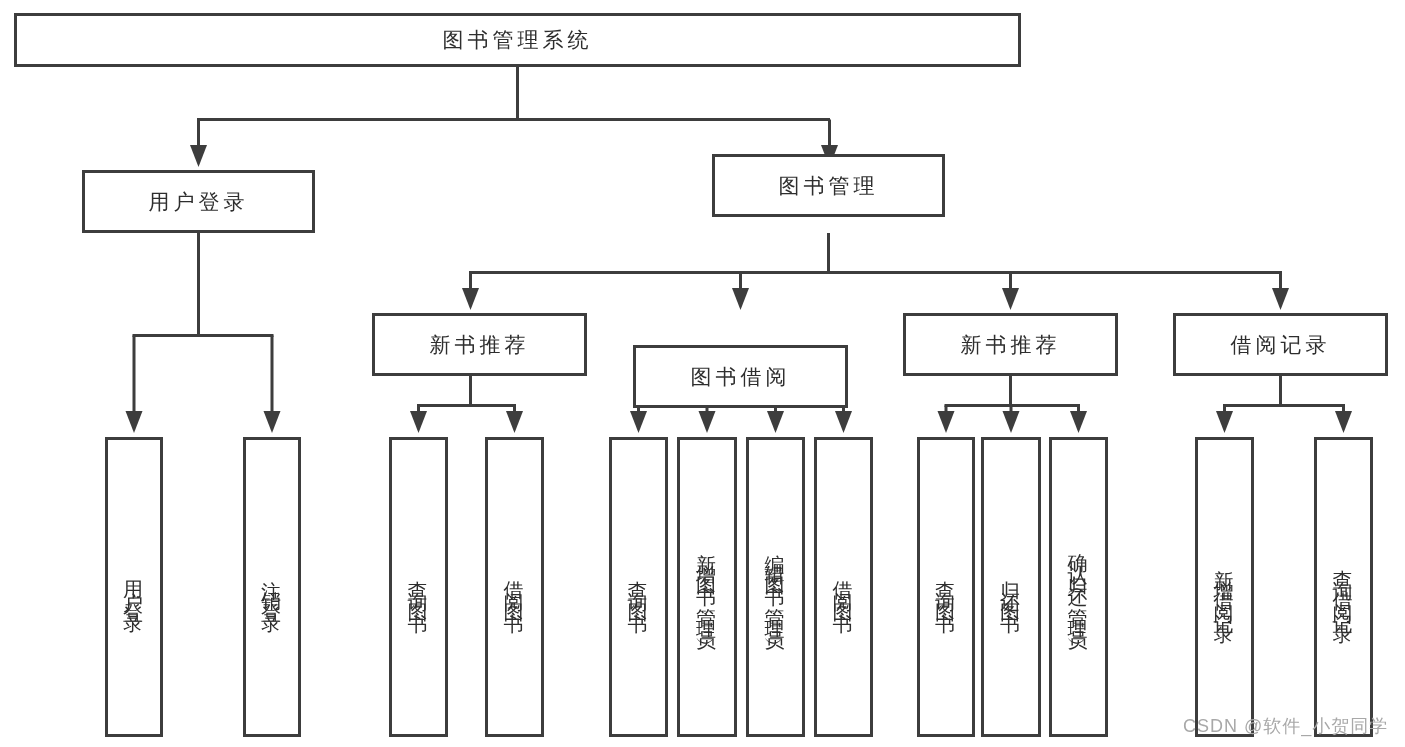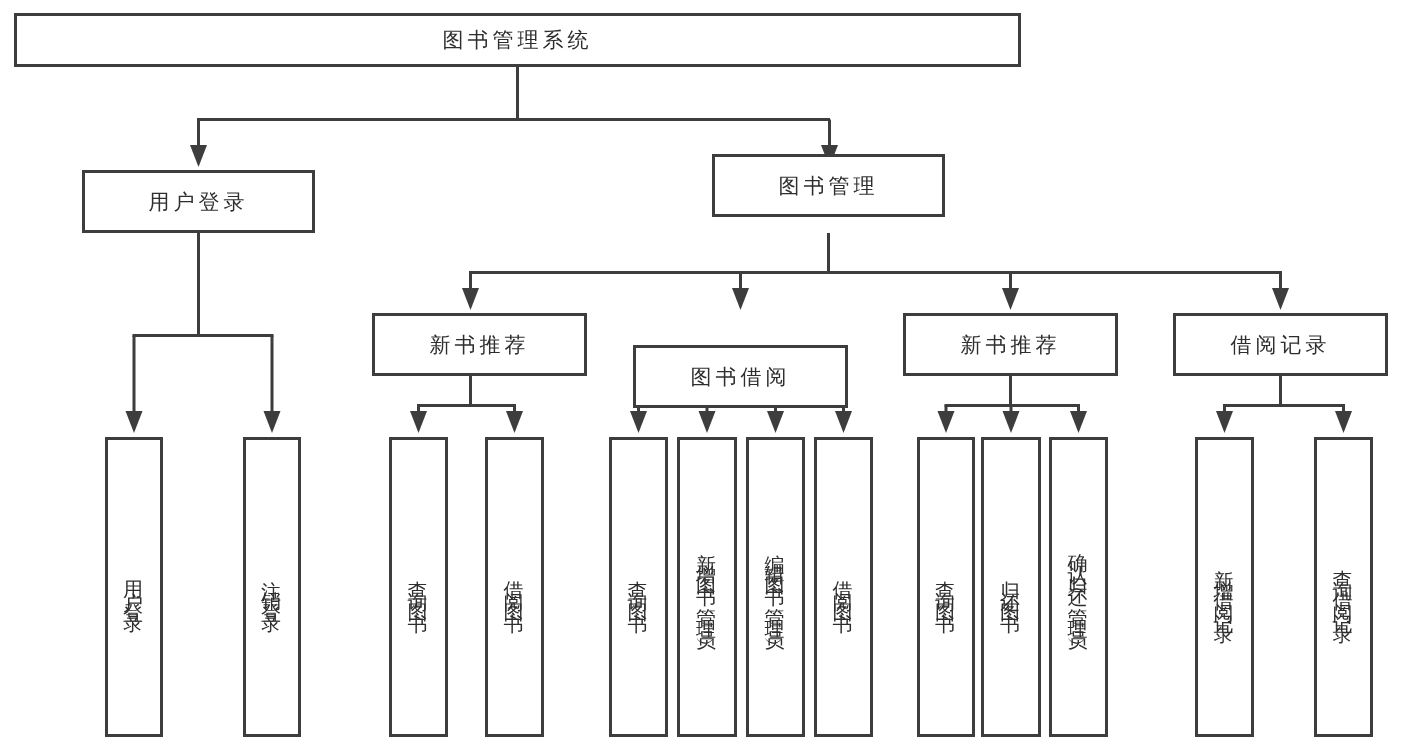--- a/index.html
+++ b/index.html
@@ -134,14 +134,15 @@
   <div class="leaf" style="left:746px; width:59px;">编辑图书（管理员）</div>
   <div class="leaf" style="left:814px; width:59px;">借阅图书</div>
 
   <div class="leaf" style="left:917px; width:58px;">查询图书</div>
   <div class="leaf" style="left:981px; width:60px;">归还图书</div>
   <div class="leaf" style="left:1049px; width:59px;">确认归还（管理员）</div>
 
   <div class="leaf" style="left:1195px; width:59px;">新增借阅记录</div>
   <div class="leaf" style="left:1314px; width:59px;">查询借阅记录</div>
 
+  <div class="watermark">CSDN @软件_小贺同学</div>
 
 </div>
 
 </body></html>

